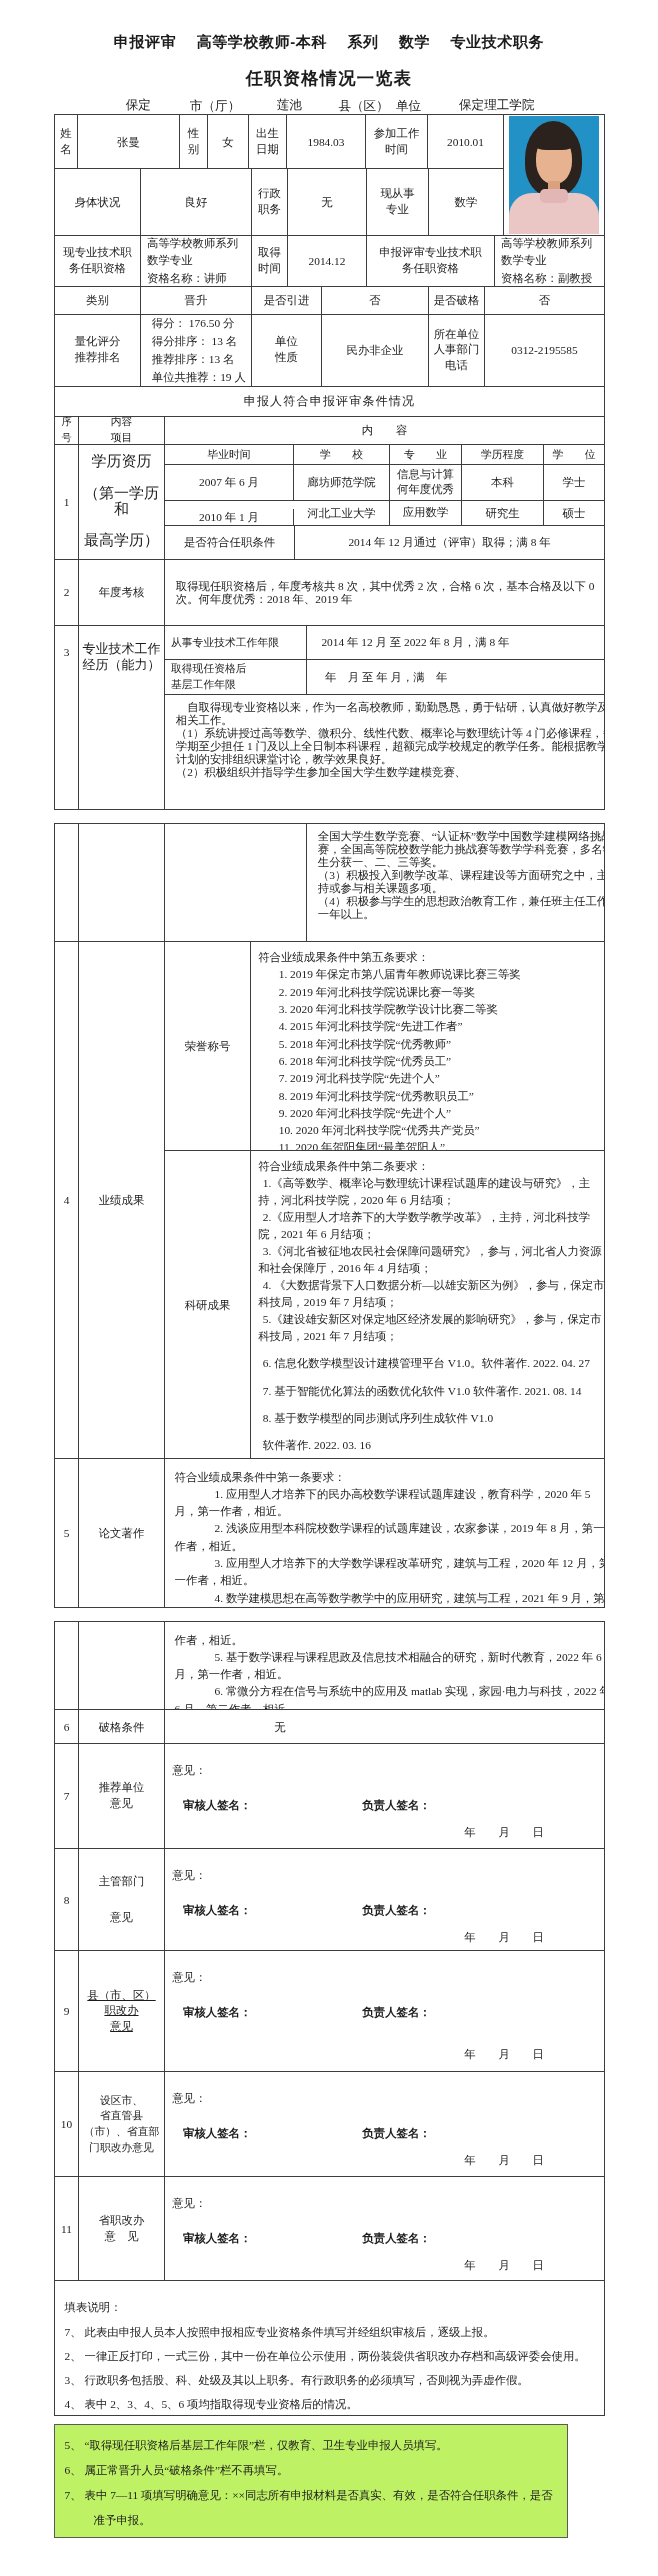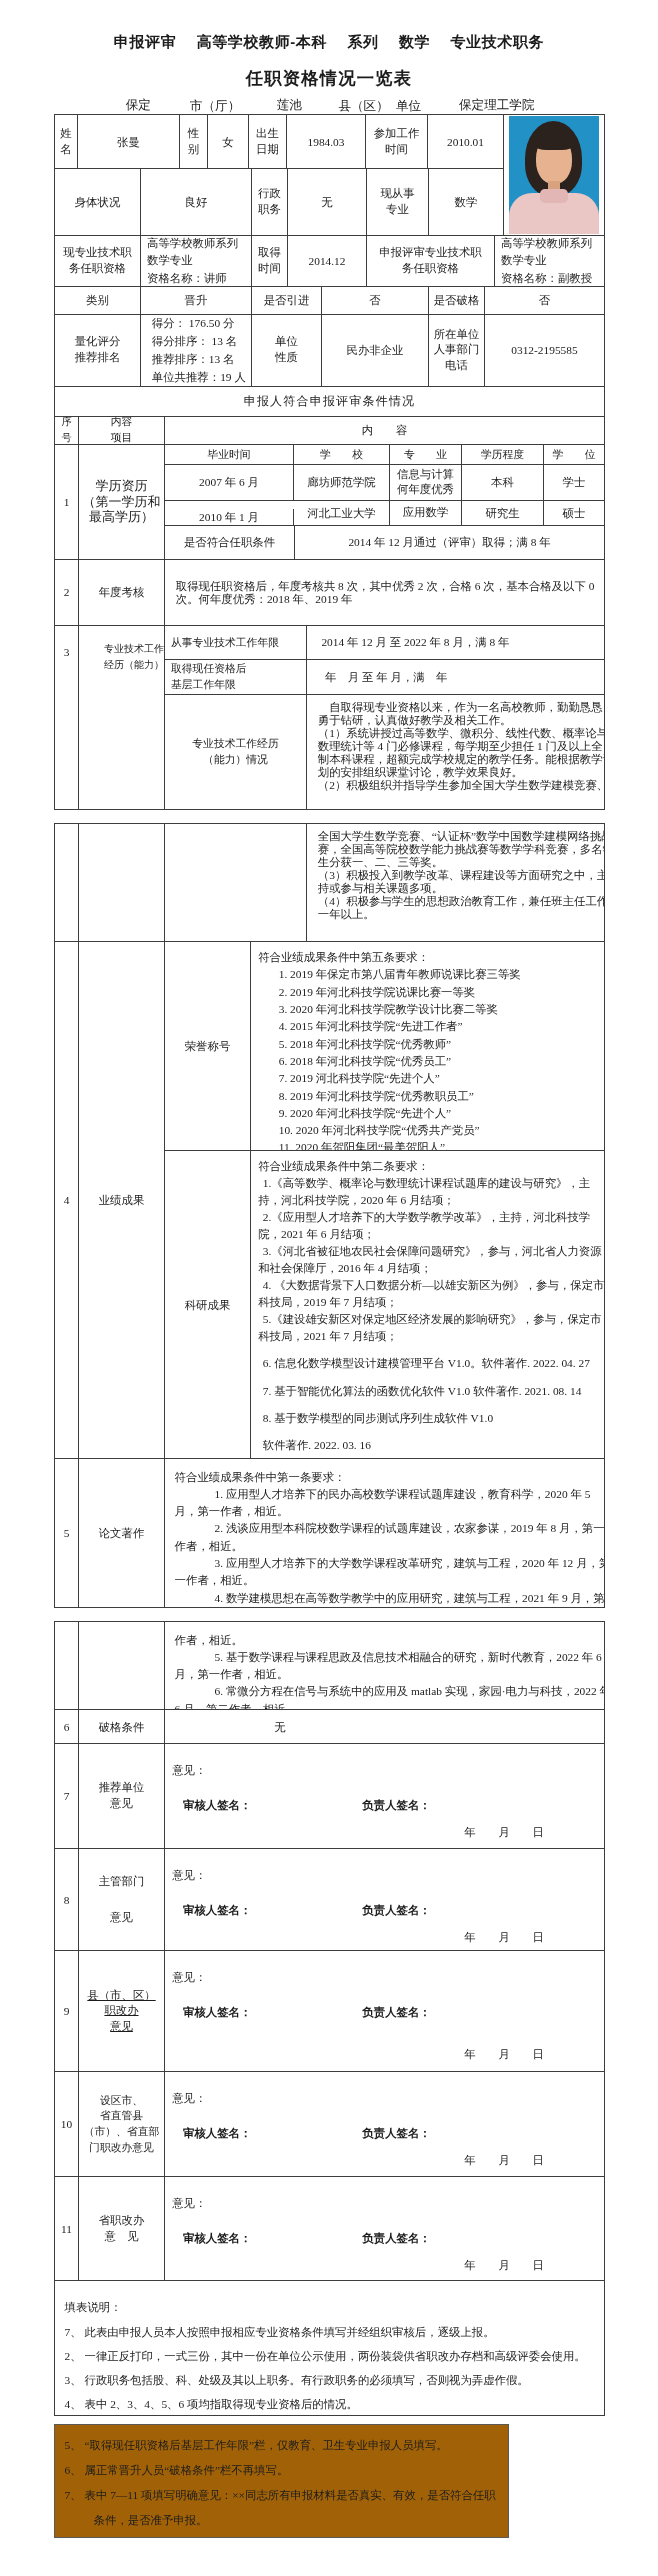--- a/index.html
+++ b/index.html
@@ -43,21 +43,21 @@
   .op-opinion{padding-left:7.2px;}
   .op-signs{margin-top:19px;display:flex;font-weight:bold;}
   .op-rev{margin-left:18px;}
   .op-chief{margin-left:111px;}
   .op-date{margin-top:10.8px;text-align:right;padding-right:60px;}
 
   .wu-cell{padding-right:38%;}
 
   .notes-box{border-right:1.2px solid #3d3d3d;border-bottom:1.2px solid #3d3d3d;box-sizing:border-box;padding:14.4px 9.6px 3.6px 9.6px;font-size:11.4px;line-height:25px;text-align:left;}
   .note-item{padding-left:29px;text-indent:-29px;line-height:24px;}
-  .box2{position:absolute;left:54px;width:455px;border:1.8px solid #5a5a5a;box-sizing:border-box;padding:8.4px 9.6px 3.6px 9.6px;font-size:11.4px;text-align:left;background:#a16207;}
+  .box2{position:absolute;left:54px;width:514px;border:1.8px solid #5a5a5a;box-sizing:border-box;padding:8.4px 9.6px 3.6px 9.6px;font-size:11.4px;text-align:left;background:#bef264;}
   .box2 .note-item{line-height:25px;}
 
   .photo-cell{position:relative;}
   .photo{position:relative;width:90px;height:118px;background:#2191c6;overflow:hidden;}
   .ph-hair{position:absolute;top:4.8px;left:16px;width:57px;height:75px;background:#2b211d;border-radius:50% 50% 42% 42%;}
   .ph-face{position:absolute;top:19px;left:27px;width:36px;height:49px;background:#e7b28f;border-radius:48% 48% 46% 46%;}
   .ph-bangs{position:absolute;top:18px;left:26px;width:38px;height:15.6px;background:#2b211d;border-radius:50% 50% 30% 30%;}
   .ph-neck{position:absolute;top:65px;left:39px;width:12px;height:13px;background:#d9a27f;}
   .ph-sweater{position:absolute;bottom:0;left:0px;width:90px;height:41px;background:#eac6c4;border-radius:23px 23px 0 0;}
   .ph-collar{position:absolute;bottom:31px;left:31px;width:27.5px;height:14.4px;background:#e2b6b4;border-radius:4.8px;}
@@ -202,21 +202,21 @@
         </div>
       <div class="td vlines" style="width:86px;font-size:10.8px;line-height:13px;">
           <div>内容</div>
           <div>项目</div>
         </div>
       <div class="td" style="flex:1;">内　　容</div>
     </div>
 
     <div class="tr" style="height:115px;">
       <div class="td no-cell" style="width:24px;">1</div>
-      <div class="td vlines" style="width:86px;font-size:13px;">
+      <div class="td vlines" style="width:86px;font-size:15px;gap:16px;">
           <div>学历资历</div>
           <div>（第一学历和</div>
           <div>最高学历）</div>
         </div>
       <div class="stack" style="flex:1;">
         <div class="tr" style="height:20.3px;">
           <div class="td" style="width:129px;font-size:10.8px;">毕业时间</div>
           <div class="td" style="width:96px;font-size:10.8px;">学　　校</div>
           <div class="td" style="width:72px;font-size:10.8px;">专　　业</div>
           <div class="td" style="width:82px;font-size:10.8px;">学历程度</div>
@@ -251,41 +251,37 @@
     <div class="tr" style="height:66px;">
       <div class="td no-cell" style="width:24px;">2</div>
       <div class="td" style="width:86px;">年度考核</div>
       <div class="td left" style="flex:1;">
         <div class="para-block">取得现任职资格后，年度考核共 8 次，其中优秀 2 次，合格 6 次，基本合格及以下 0 次。何年度优秀：2018 年、2019 年</div>
       </div>
     </div>
 
     <div class="tr" style="height:184px;">
       <div class="td top no-cell" style="width:24px;padding-top:18px;">3</div>
-      <div class="td top vlines" style="width:86px;padding-top:15.6px;font-size:10px;align-items:flex-end;">
+      <div class="td top vlines" style="width:86px;padding-top:15.6px;font-size:13px;">
           <div>专业技术工作</div>
           <div>经历（能力）</div>
         </div>
       <div class="stack" style="flex:1;">
         <div class="tr" style="height:34px;">
           <div class="td left pad-l" style="width:142px;font-size:10.8px;">从事专业技术工作年限</div>
           <div class="td left" style="flex:1;padding-left:14.4px;">2014 年 12 月 至 2022  年 8 月，满 8 年</div>
         </div>
         <div class="tr" style="height:35px;">
           <div class="td left pad-l vlines" style="width:142px;font-size:10.8px;">
               <div>取得现任资格后</div>
               <div>基层工作年限</div>
             </div>
           <div class="td left" style="flex:1;padding-left:18px;">年　月 至 年 月，满　年</div>
         </div>
         <div class="tr" style="flex:1;">
-          <div class="td vlines" style="width:142px;font-size:10.8px;">
-              <div>专业技术工作经历</div>
-              <div>（能力）情况</div>
-            </div>
           <div class="td left top" style="flex:1;">
             <div class="para-block sec3-block">
                 <div class="p-item">自取得现专业资格以来，作为一名高校教师，勤勤恳恳，勇于钻研，认真做好教学及相关工作。</div>
                 <div class="p-item">（1）系统讲授过高等数学、微积分、线性代数、概率论与数理统计等 4 门必修课程，每学期至少担任 1 门及以上全日制本科课程，超额完成学校规定的教学任务。能根据教学计划的安排组织课堂讨论，教学效果良好。</div>
                 <div class="p-item">（2）积极组织并指导学生参加全国大学生数学建模竞赛、</div>
               </div>
           </div>
         </div>
       </div>
     </div>

